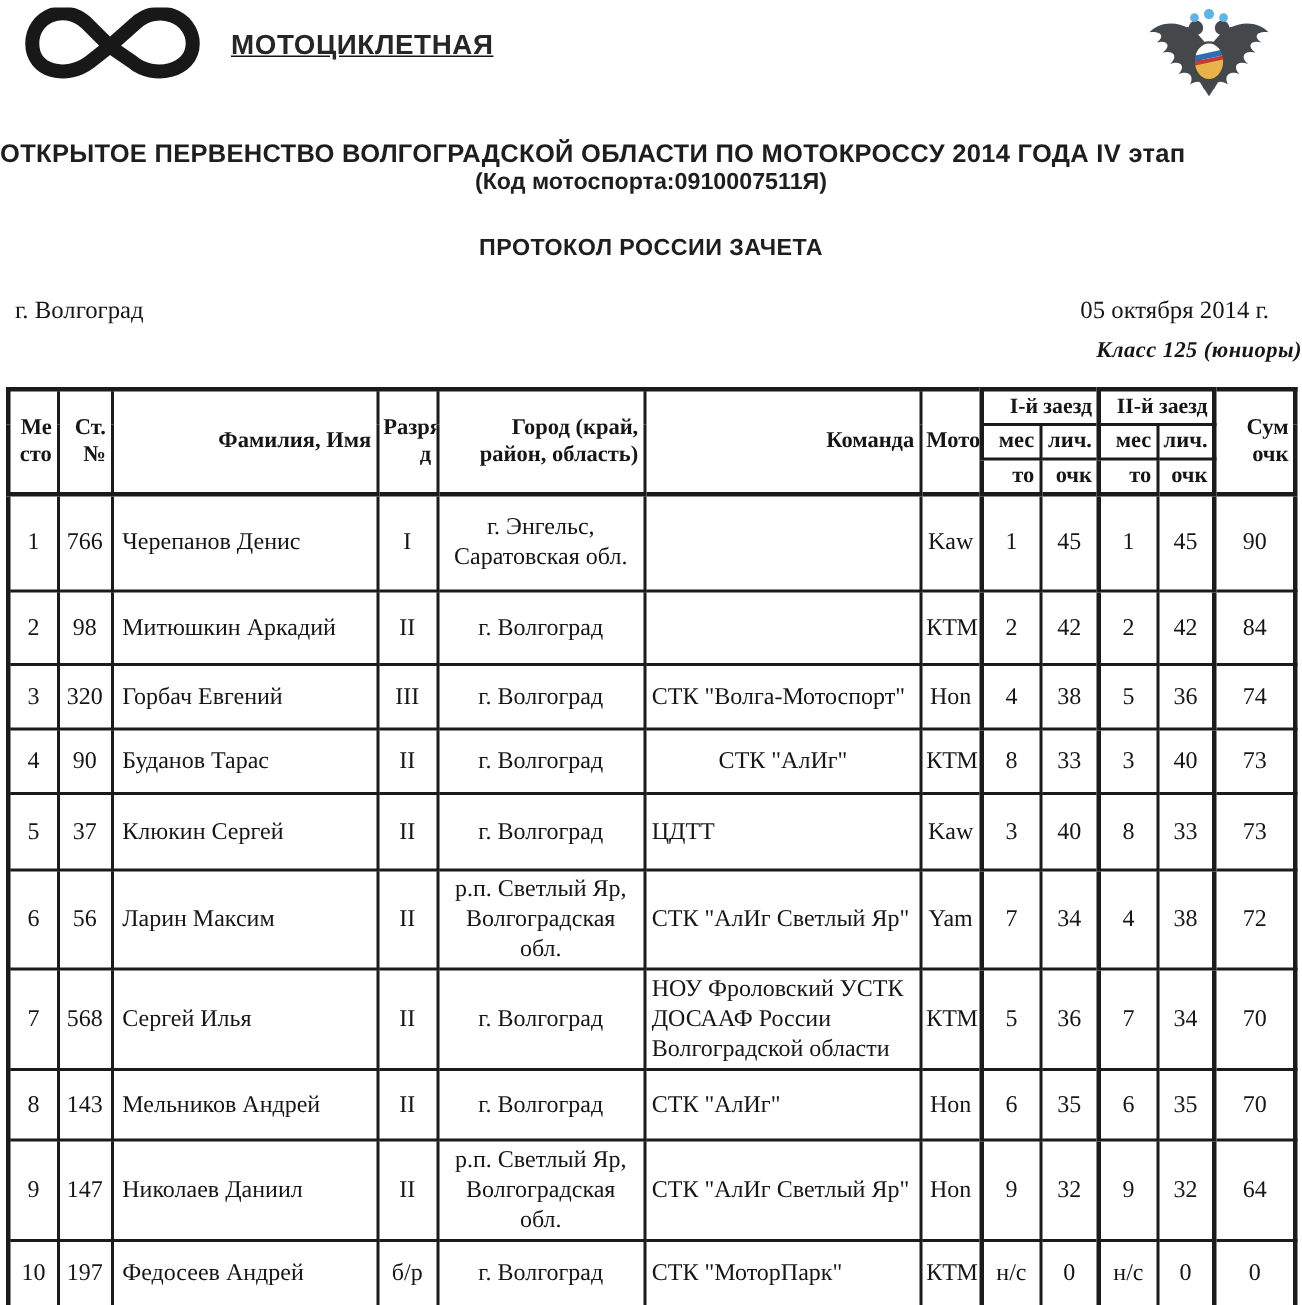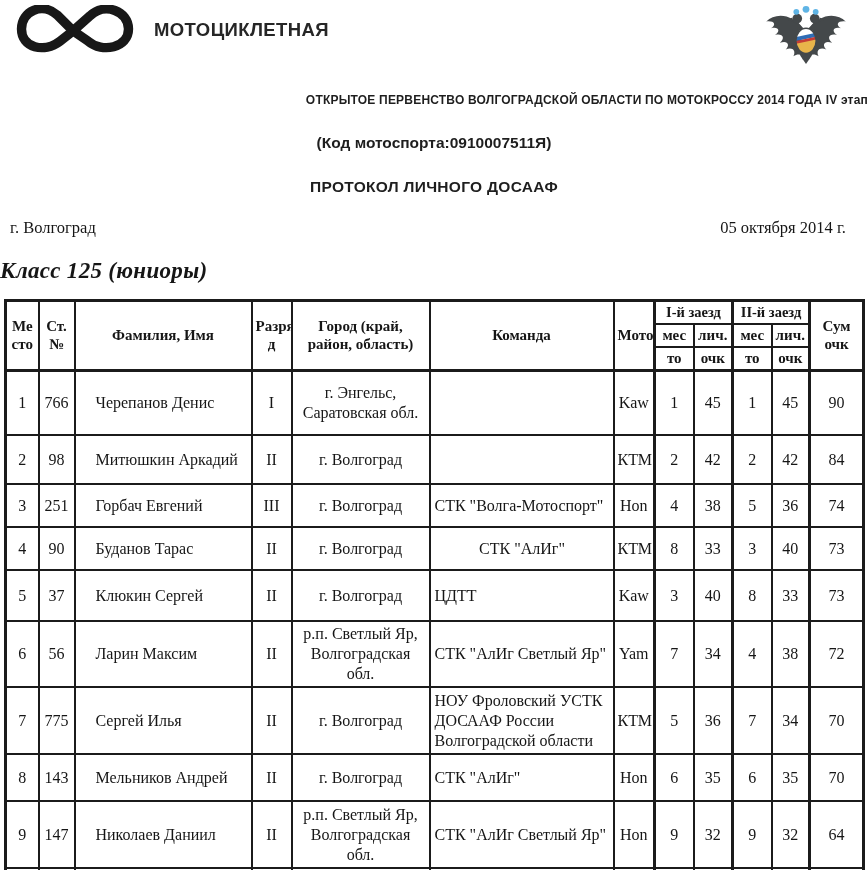--- a/index.html
+++ b/index.html
@@ -9,72 +9,72 @@
     font-family:"Liberation Serif", serif;
     color:#161616;
     position:relative;
     overflow:hidden;
   }
   .masthead{
     display:flex;justify-content:space-between;align-items:flex-start;
     padding:5px 8px 0 14px;height:64px;
   }
   .brand{display:flex;align-items:center;gap:18px;}
-  .brand-text{display:flex;flex-direction:column;margin-top:2px;}
+  .brand-text{display:flex;flex-direction:column;margin-top:2px;text-decoration:underline;}
   .brand-name{
     font-family:"Liberation Sans", sans-serif;font-weight:bold;
     font-size:18.5px;letter-spacing:.4px;color:#262626;line-height:1.15;
   }
   .brand-sub{
     font-family:"Liberation Sans", sans-serif;
     font-size:15.5px;letter-spacing:1.6px;color:#343434;line-height:1.2;
   }
   .doc-title{
     font-family:"Liberation Sans", sans-serif;font-weight:bold;
-    font-size:12px;letter-spacing:.2px;
-    text-align:right;color:#1e1e1e;margin-top:24px;margin-left:44px;
+    font-size:17px;letter-spacing:.2px;
+    text-align:left;color:#1e1e1e;margin-top:24px;
   }
   .doc-code{
     font-family:"Liberation Sans", sans-serif;font-weight:bold;
-    font-size:15.5px;text-align:center;color:#1e1e1e;margin-top:27px;
+    font-size:15.5px;text-align:center;color:#1e1e1e;
   }
   .doc-protocol{
     font-family:"Liberation Sans", sans-serif;font-weight:bold;
     font-size:15.5px;letter-spacing:.3px;
     text-align:center;color:#1e1e1e;margin-top:26px;
   }
   .meta-row{
     display:flex;justify-content:space-between;
     font-size:16.5px;margin-top:22px;padding:0 22px 0 10px;
   }
   .class-line{
-    text-align:left;font-weight:bold;font-style:italic;
-    font-size:23px;margin-top:20px;letter-spacing:.3px;
+    text-align:right;font-weight:bold;font-style:italic;
+    font-size:15px;margin-top:9px;letter-spacing:.3px;
   }
   table.results{
     border-collapse:collapse;table-layout:fixed;
     width:858px;margin:15px 0 0 4px;
     border:3px solid #1b1b1b;
   }
   th,td{
     border:2px solid #1b1b1b;
     text-align:center;vertical-align:middle;
     white-space:pre-line;
     padding:2px 3px;
     font-size:16px;line-height:1.25;
     overflow:hidden;
   }
-  thead th{font-weight:bold;font-size:15px;line-height:1.15;}
+  thead th{font-weight:bold;font-size:15px;line-height:1.15;text-align:right;}
   thead tr.h-top{height:17px;}
   thead tr.h-top th.race{font-size:14.5px;}
   thead tr.h-mid{height:22px;}
   thead tr.h-bot{height:24px;}
   .bL3{border-left-width:3px;}
   tbody tr:first-child td{border-top-width:3px;}
-  td.c-name{text-align:left;padding-left:20px;}
+  td.c-name{text-align:left;padding-left:6px;}
   td.c-team{text-align:left;padding-left:4px;}
   td.c-team.center{text-align:center;}
   tbody tr:nth-child(1) td{height:58px;}
   tbody tr:nth-child(2) td{height:43px;}
   tbody tr:nth-child(3) td{height:37px;}
   tbody tr:nth-child(4) td{height:37px;}
   tbody tr:nth-child(5) td{height:45px;}
   tbody tr:nth-child(6) td{height:58px;}
   tbody tr:nth-child(7) td{height:61px;}
   tbody tr:nth-child(8) td{height:41px;}
@@ -115,21 +115,21 @@
       <rect x="33" y="31" width="22" height="4" fill="#2f6db5" transform="rotate(-12 44 33)"></rect>
       <rect x="32" y="35" width="24" height="4" fill="#c43c35" transform="rotate(-12 44 37)"></rect>
       <rect x="32" y="38" width="24" height="14" fill="#e8b44a" transform="rotate(-12 44 44)"></rect>
     </g>
     <ellipse cx="44" cy="37" rx="10.5" ry="13" fill="none" stroke="#44484a" stroke-width="1.5"></ellipse>
   </svg>
 </div>
 
 <div class="doc-title">ОТКРЫТОЕ ПЕРВЕНСТВО ВОЛГОГРАДСКОЙ ОБЛАСТИ ПО МОТОКРОССУ 2014 ГОДА  IV этап</div>
 <div class="doc-code">(Код мотоспорта:0910007511Я)</div>
-<div class="doc-protocol">ПРОТОКОЛ ЛИЧНОГО ДОСААФ</div>
+<div class="doc-protocol">ПРОТОКОЛ РОССИИ ЗАЧЕТА</div>
 
 <div class="meta-row">
   <span>г. Волгоград</span>
   <span>05 октября  2014 г.</span>
 </div>
 
 <div class="class-line">Класс 125  (юниоры)</div>
 
 <table class="results">
   <colgroup>
@@ -202,21 +202,21 @@
     <td class="c-team"></td>
     <td class="c-moto">КТМ</td>
     <td class="c-m1 bL3">2</td>
     <td class="c-o1">42</td>
     <td class="c-m2 bL3">2</td>
     <td class="c-o2">42</td>
     <td class="c-sum bL3">84</td>
   </tr>
       <tr>
     <td class="c-place">3</td>
-    <td class="c-no">251</td>
+    <td class="c-no">320</td>
     <td class="c-name">Горбач Евгений</td>
     <td class="c-rank">III</td>
     <td class="c-city">г. Волгоград</td>
     <td class="c-team">СТК "Волга-Мотоспорт"</td>
     <td class="c-moto">Hon</td>
     <td class="c-m1 bL3">4</td>
     <td class="c-o1">38</td>
     <td class="c-m2 bL3">5</td>
     <td class="c-o2">36</td>
     <td class="c-sum bL3">74</td>
@@ -260,21 +260,21 @@
     <td class="c-team">СТК "АлИг Светлый Яр"</td>
     <td class="c-moto">Yam</td>
     <td class="c-m1 bL3">7</td>
     <td class="c-o1">34</td>
     <td class="c-m2 bL3">4</td>
     <td class="c-o2">38</td>
     <td class="c-sum bL3">72</td>
   </tr>
       <tr>
     <td class="c-place">7</td>
-    <td class="c-no">775</td>
+    <td class="c-no">568</td>
     <td class="c-name">Сергей Илья</td>
     <td class="c-rank">II</td>
     <td class="c-city">г. Волгоград</td>
     <td class="c-team">НОУ Фроловский УСТК
 ДОСААФ России
 Волгоградской области</td>
     <td class="c-moto">КТМ</td>
     <td class="c-m1 bL3">5</td>
     <td class="c-o1">36</td>
     <td class="c-m2 bL3">7</td>

